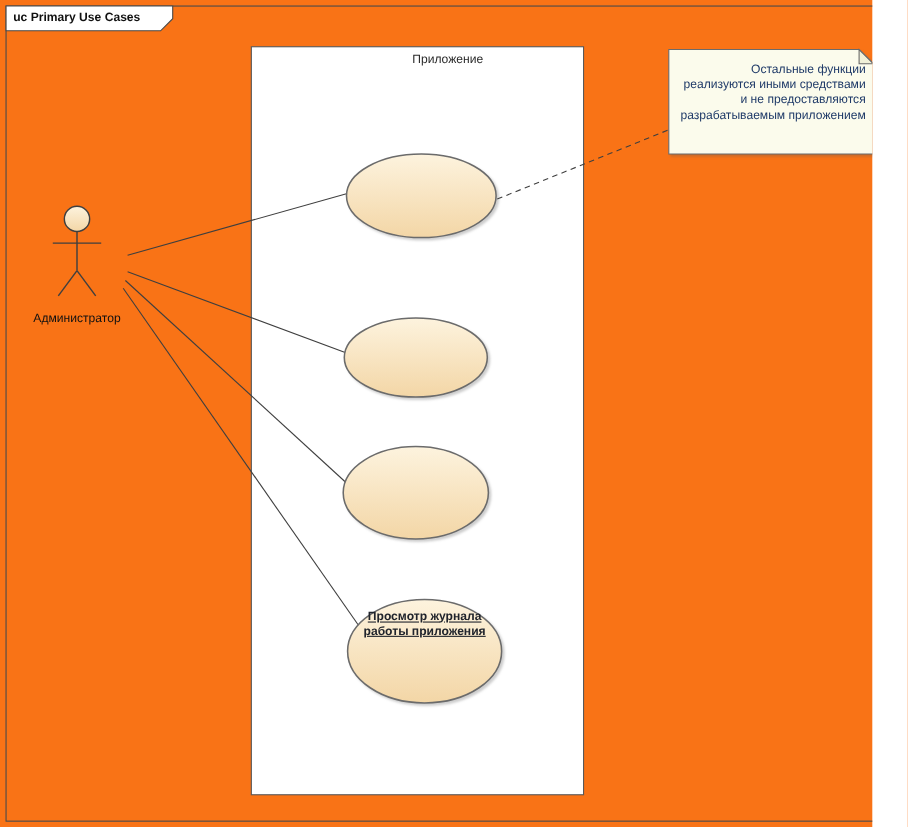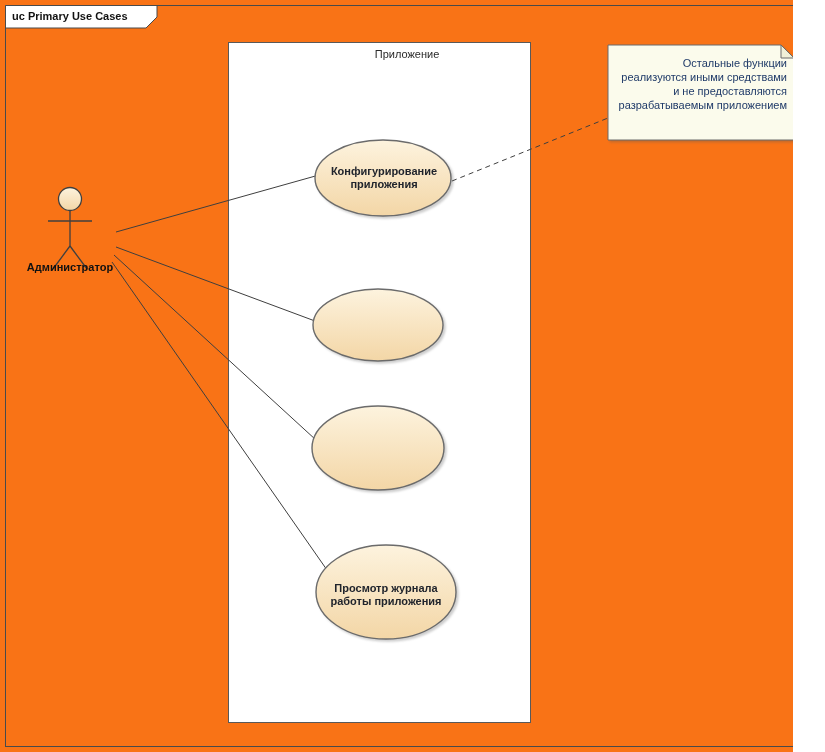--- a/index.html
+++ b/index.html
@@ -31,24 +31,24 @@
     margin-left:28px;
   }
   .uc-label{
     font-weight:bold;
     color:#20242c;
     display:flex;align-items:center;justify-content:center;
   }
   .uc1{left:325px;top:142px;width:118px;height:72px;}
   .uc2{left:318px;top:291px;width:120px;height:68px;}
   .uc3{left:321px;top:408px;width:114px;height:80px;}
-  .uc4{left:323px;top:549px;width:126px;height:91px;}
+  .uc4{left:323px;top:522px;width:126px;height:91px;text-decoration:underline;}
   .actor-label{
-    left:10px;top:261px;width:120px;
-    font-weight:bold;
+    left:10px;top:284px;width:120px;
+    font-weight:normal;
     color:#111111;
   }
   .note-text{
     left:617px;top:56px;width:170px;
     text-align:right;
     color:#1f3a68;
     font-size:11px;
     line-height:14px;
   }
   .shadowed{filter:drop-shadow(2px 2px 1px rgba(90,90,90,0.30));}
@@ -95,20 +95,19 @@
     <g>
       <polygon class="shadowed" points="608,45 781,45 794,58 794,140 608,140" fill="#fbfbec" stroke="#6b6b6b" stroke-width="1"></polygon>
       <polygon points="781,45 781,58 794,58" fill="#f0f0d8" stroke="#6b6b6b" stroke-width="1"></polygon>
     </g>
   </svg>
 
   <div class="lbl frame-label">uc Primary Use Cases</div>
 
   <div class="lbl boundary-label">Приложение</div>
 
-  <div class="lbl uc-label uc1">Конфигурирование приложения</div>
   <div class="lbl uc-label uc4">Просмотр журнала работы приложения</div>
 
   <div class="lbl actor-label">Администратор</div>
 
   <div class="lbl note-text">Остальные функции реализуются иными средствами и не предоставляются разрабатываемым приложением</div>
 
 </div>
 
 </body></html>

